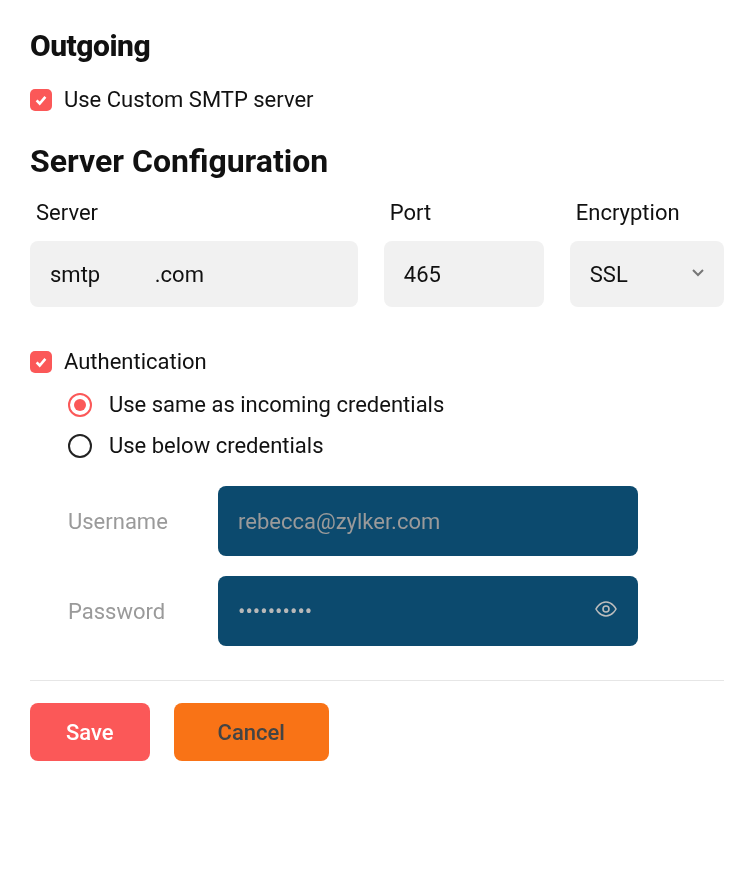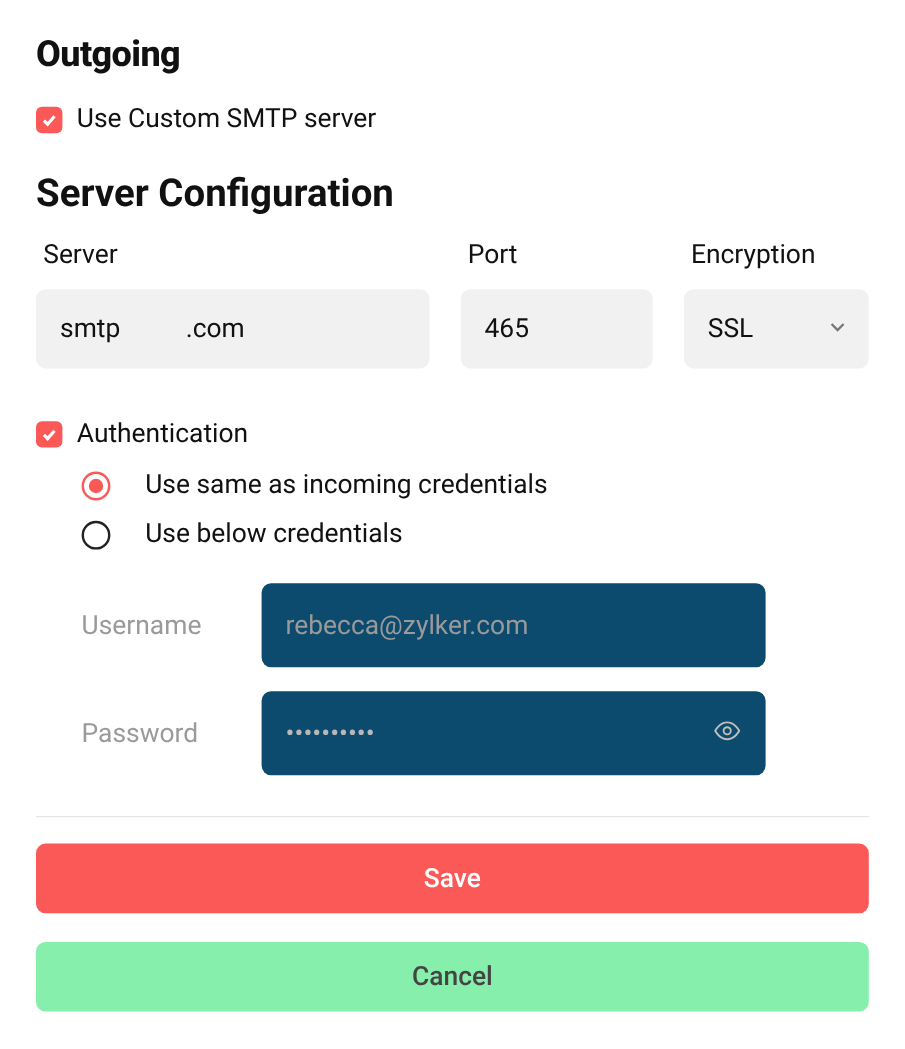--- a/index.html
+++ b/index.html
@@ -74,21 +74,21 @@
     pointer-events:none;
   }
   .select-box { appearance:none; -webkit-appearance:none; width:100%; padding-right:44px;}
   .field-server { width:340px; }
   .field-port   { width:160px; }
   .field-enc    { width:160px; min-width:0; }
   .field-enc .field-label { white-space:nowrap; overflow:hidden; text-overflow:ellipsis; width:160px; }
 
   .auth-block { margin-top:42px; }
   .radio-group { margin-left:38px; margin-top:18px; display:flex; flex-direction:column; gap:16px; }
-  .radio-row { display:flex; align-items:center; gap:29px; }
+  .radio-row { display:flex; align-items:center; gap:17px; }
   .radio {
     width:24px; height:24px; border-radius:50%;
     border:2.5px solid #222;
     display:flex; align-items:center; justify-content:center;
     flex-shrink:0;
   }
   .radio.checked { border-color:#fb5858; }
   .radio.checked::after {
     content:""; width:12px; height:12px; border-radius:50%; background:#fb5858;
   }
@@ -112,33 +112,33 @@
   .cred-input::placeholder { color:#b8b8b8; }
   .eye-icon {
     position:absolute; right:20px; top:50%; transform:translateY(-50%);
   }
 
   hr.divider {
     border:none;
     border-top:1px solid #e6e6e6;
     margin:34px 0 22px 0;
   }
-  .button-row { display:flex; gap:24px;flex-direction:column; }
+  .button-row { display:flex; gap:24px; }
   .btn {
     height:58px;
     border:none;
     border-radius:8px;
     font-size:22px;
     font-weight:500;
     padding:0 36px;
     cursor:pointer;
     font-family:inherit;
   }
   .btn-primary { background:#fb5858; color:#fff; }
-  .btn-secondary { background:#86efac; color:#444; padding:0 44px;}
+  .btn-secondary { background:#f97316; color:#444; padding:0 44px;}
 </style>
 </head>
 <body>
 
 <h1 class="section-title">Outgoing</h1>
 
 <div class="checkbox-row">
   <span class="checkbox">
     <svg viewBox="0 0 16 16">
         <polyline points="3 8.5 6.5 12 13 4.5"></polyline>

